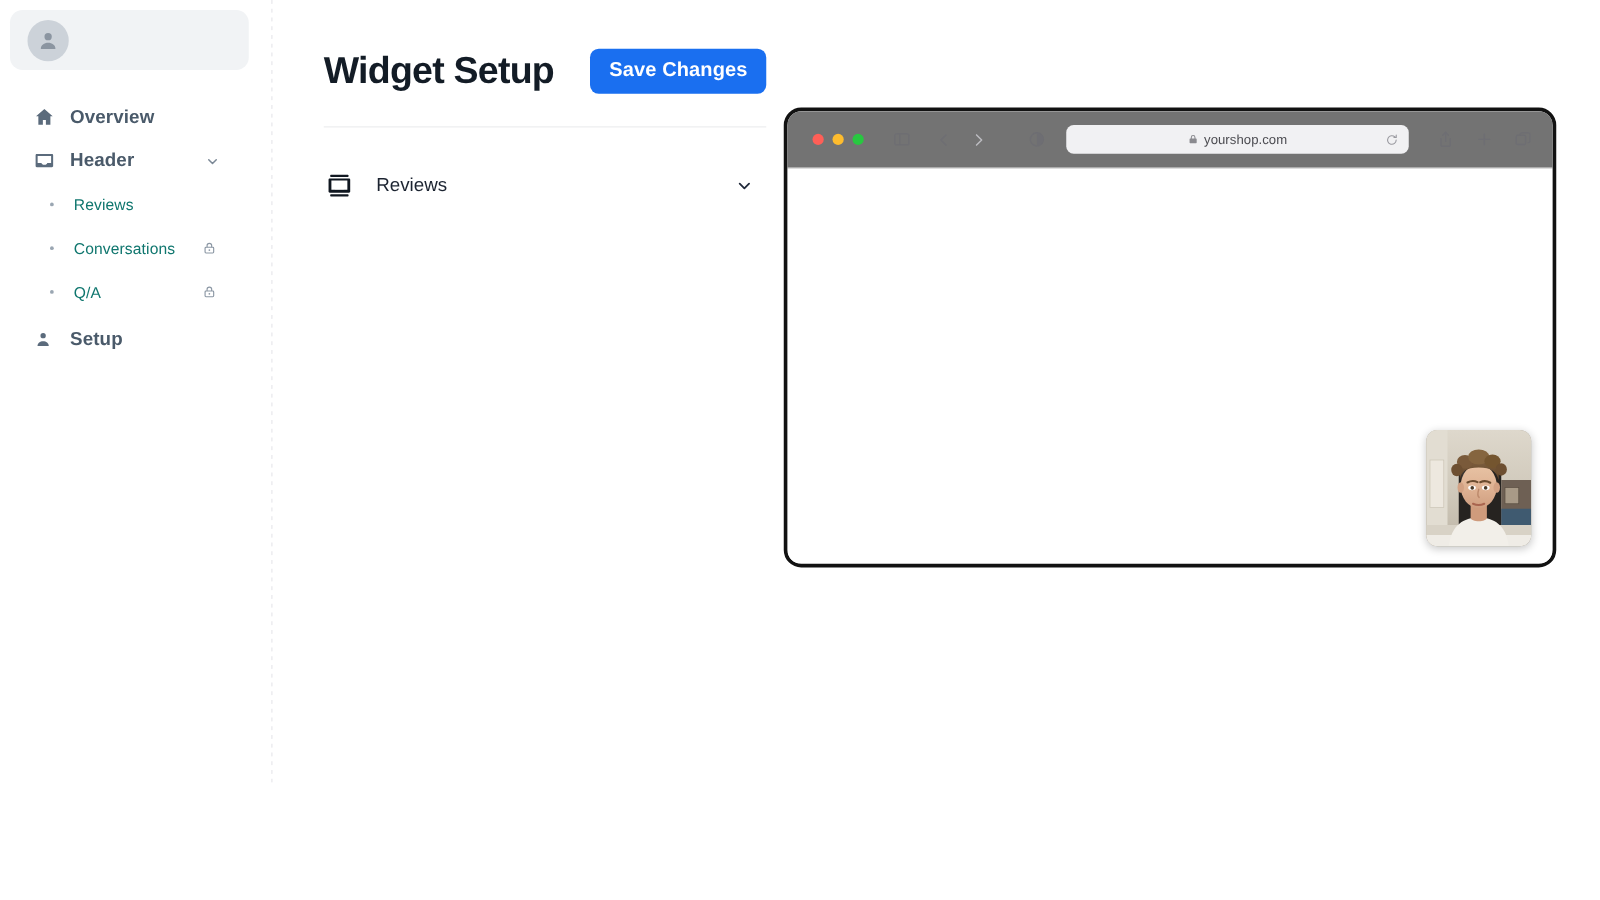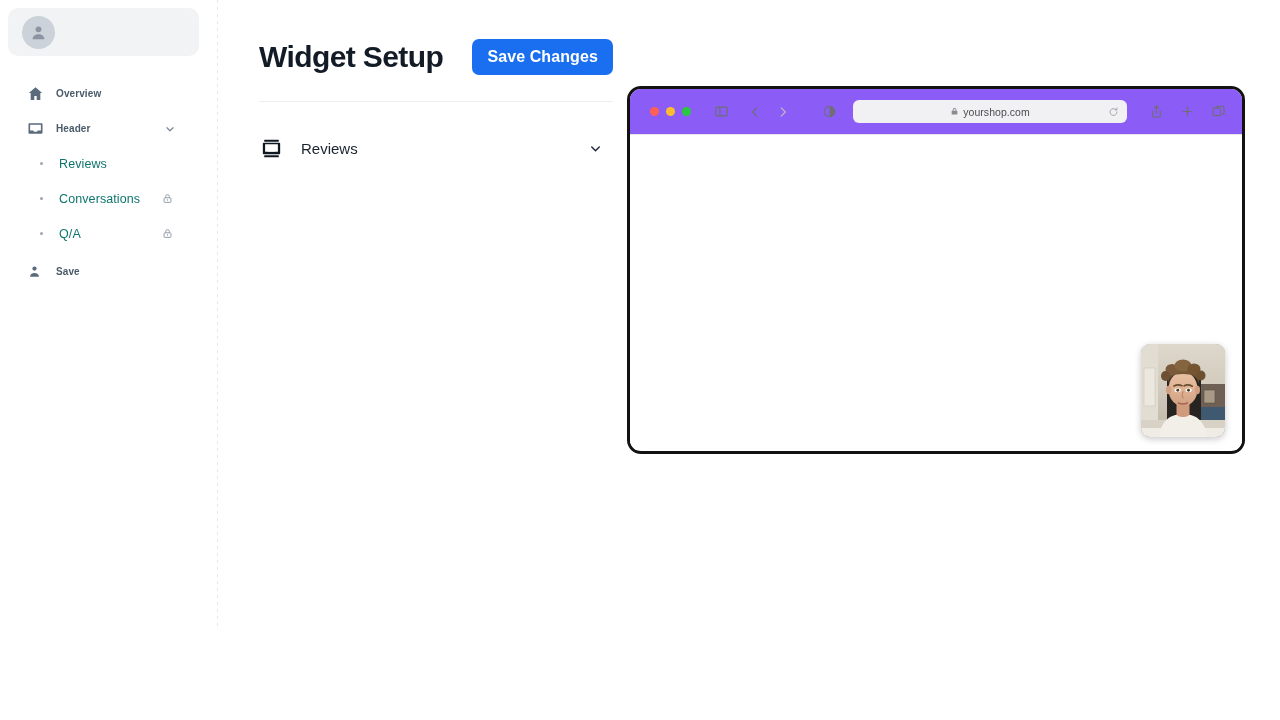--- a/index.html
+++ b/index.html
@@ -85,21 +85,21 @@
     flex: 0 0 22px;
     display: flex;
     align-items: center;
     justify-content: flex-start;
     color: #5b6b7c;
   }
   .nav-item .nav-icon svg { display: block; }
 
   .nav-label {
     margin-left: 7px;
-    font-size: 10px;
+    font-size: 15px;
     color: #4a5a6a;
     font-weight: 600;
     letter-spacing: 0.1px;
     white-space: nowrap;
   }
 
   .nav-chevron {
     margin-left: auto;
     margin-right: 42px;
     color: #7b8896;
@@ -245,21 +245,21 @@
     overflow: hidden;
   }
 
   .browser-toolbar {
     position: relative;
     height: 46px;
     display: flex;
     align-items: center;
     padding: 0 16px 0 20px;
     border-bottom: 1px solid #e6e6e6;
-    background: #8b5cf6;
+    background: #737373;
   }
 
   .traffic {
     display: flex;
     gap: 7px;
     align-items: center;
   }
   .traffic i {
     display: block;
     width: 9px;
@@ -424,21 +424,21 @@
 
       <div class="nav-spacer-sm"></div>
 
       <div class="nav-item">
         <span class="nav-icon">
           <svg width="15" height="15" viewBox="0 0 24 24" fill="currentColor" aria-hidden="true">
             <circle cx="12" cy="7.2" r="3.4"></circle>
             <path d="M4.8 20.4c0-3.9 3.3-6.1 7.2-6.1s7.2 2.2 7.2 6.1z"></path>
           </svg>
         </span>
-        <span class="nav-label">Save</span>
+        <span class="nav-label">Setup</span>
       </div>
 
     </nav>
 
     <div class="sidebar-divider"></div>
   </aside>
 
   <main class="main">
 
     <section class="panel">

